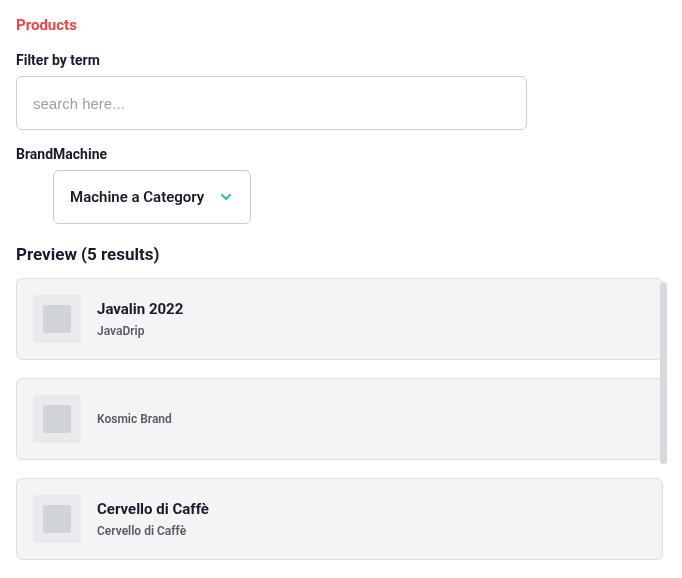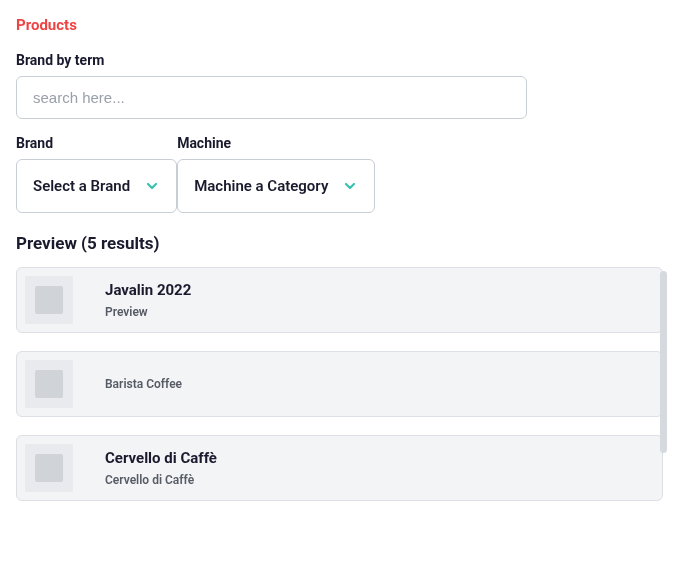--- a/index.html
+++ b/index.html
@@ -40,21 +40,21 @@
       height: 54px;
       border: 1px solid #c9cdd4;
       border-radius: 6px;
       padding: 0 14px;
       font-size: 15px;
       color: #1a1a2e;
       outline: none;
     }
     .input-search {
       width: 511px;
-      height: 43px;
+      height: 54px;
       border: 1px solid #c9cdd4;
       border-radius: 6px;
       padding: 0 16px;
       font-size: 15px;
       color: #1a1a2e;
       outline: none;
     }
     .input-search::placeholder {
       color: #9aa0aa;
     }
@@ -98,24 +98,24 @@
       display: flex;
       flex-direction: column;
       gap: 18px;
       position: relative;
     }
     .result-card {
       width: 647px;
       background: #f3f4f6;
       border: 1px solid #dcdfe4;
       border-radius: 6px;
-      padding: 8px;
-      display: flex;
-      align-items: center;
-      gap: 32px;
+      padding: 16px;
+      display: flex;
+      align-items: center;
+      gap: 16px;
     }
     .thumb {
       width: 48px;
       height: 48px;
       background: #e8eaed;
       border-radius: 2px;
       flex-shrink: 0;
       display: flex;
       align-items: center;
       justify-content: center;
@@ -151,36 +151,28 @@
       border-radius: 4px;
     }
   </style>
 </head>
 <body>
 
 <div class="section-title">Products</div>
 
 <div class="filters-row">
   <div class="field">
-    <div class="field-label">Brand by term</div>
+    <div class="field-label">Filter by term</div>
     <input class="input-search" type="text" placeholder="search here..." style="">
   </div>
 </div>
 
 <div class="dropdowns-row">
   <div class="field">
     <div class="field-label">Brand</div>
-    <div class="select-box">
-      <span class="select-label">Select a Brand</span>
-      <span class="chevron">
-        <svg width="16" height="16" viewBox="0 0 16 16" fill="none">
-            <path d="M4 6l4 4 4-4" stroke="#3ac1b0" stroke-width="2.2" stroke-linecap="round" stroke-linejoin="round"></path>
-          </svg>
-      </span>
-    </div>
   </div>
   <div class="field">
     <div class="field-label">Machine</div>
     <div class="select-box">
       <span class="select-label">Machine a Category</span>
       <span class="chevron">
         <svg width="16" height="16" viewBox="0 0 16 16" fill="none">
             <path d="M4 6l4 4 4-4" stroke="#3ac1b0" stroke-width="2.2" stroke-linecap="round" stroke-linejoin="round"></path>
           </svg>
       </span>
@@ -192,30 +184,30 @@
 
 <div class="results">
   <div class="scrollbar-track"></div>
 
   <div class="result-card">
     <div class="thumb">
         <div class="thumb-inner"></div>
       </div>
     <div class="result-text">
       <div class="result-name">Javalin 2022</div>
-      <div class="result-brand">Preview</div>
+      <div class="result-brand">JavaDrip</div>
     </div>
   </div>
 
   <div class="result-card">
     <div class="thumb">
         <div class="thumb-inner"></div>
       </div>
     <div class="result-text">
-      <div class="result-brand">Barista Coffee</div>
+      <div class="result-brand">Kosmic Brand</div>
     </div>
   </div>
 
   <div class="result-card">
     <div class="thumb">
         <div class="thumb-inner"></div>
       </div>
     <div class="result-text">
       <div class="result-name">Cervello di Caffè</div>
       <div class="result-brand">Cervello di Caffè</div>

